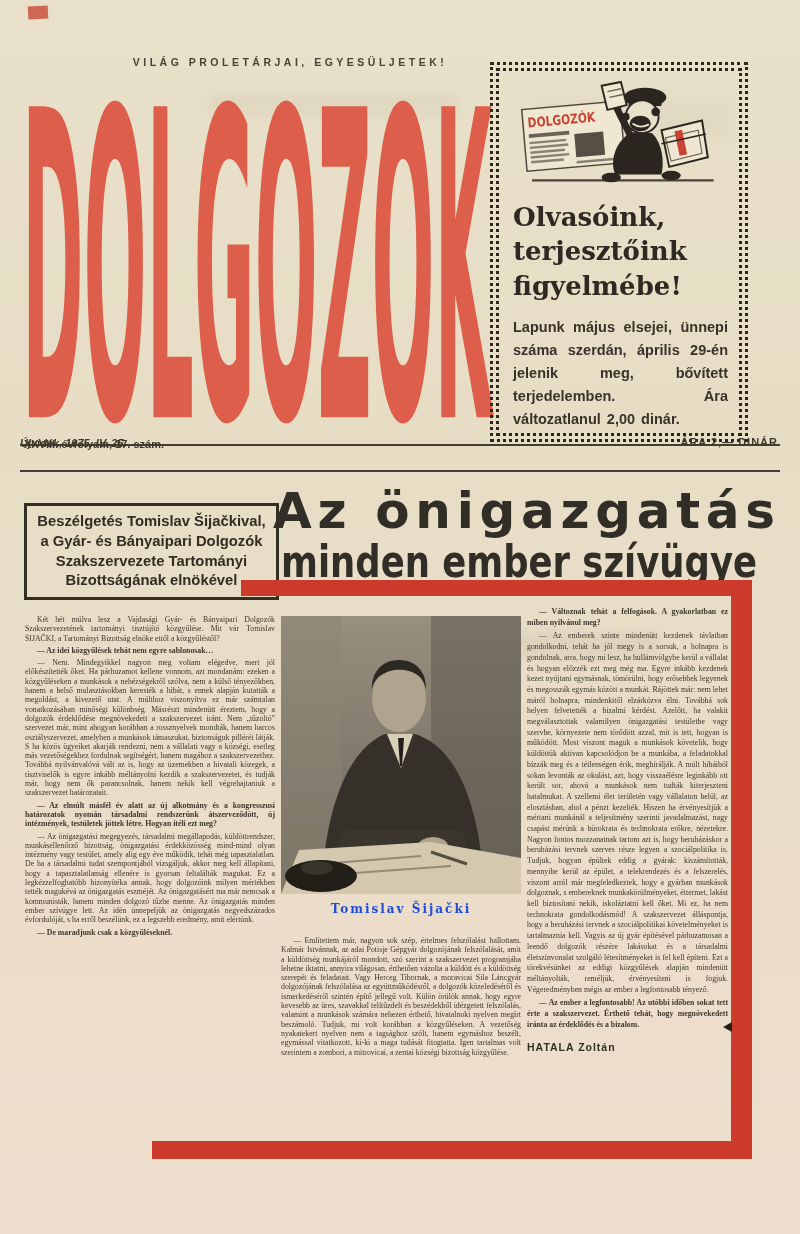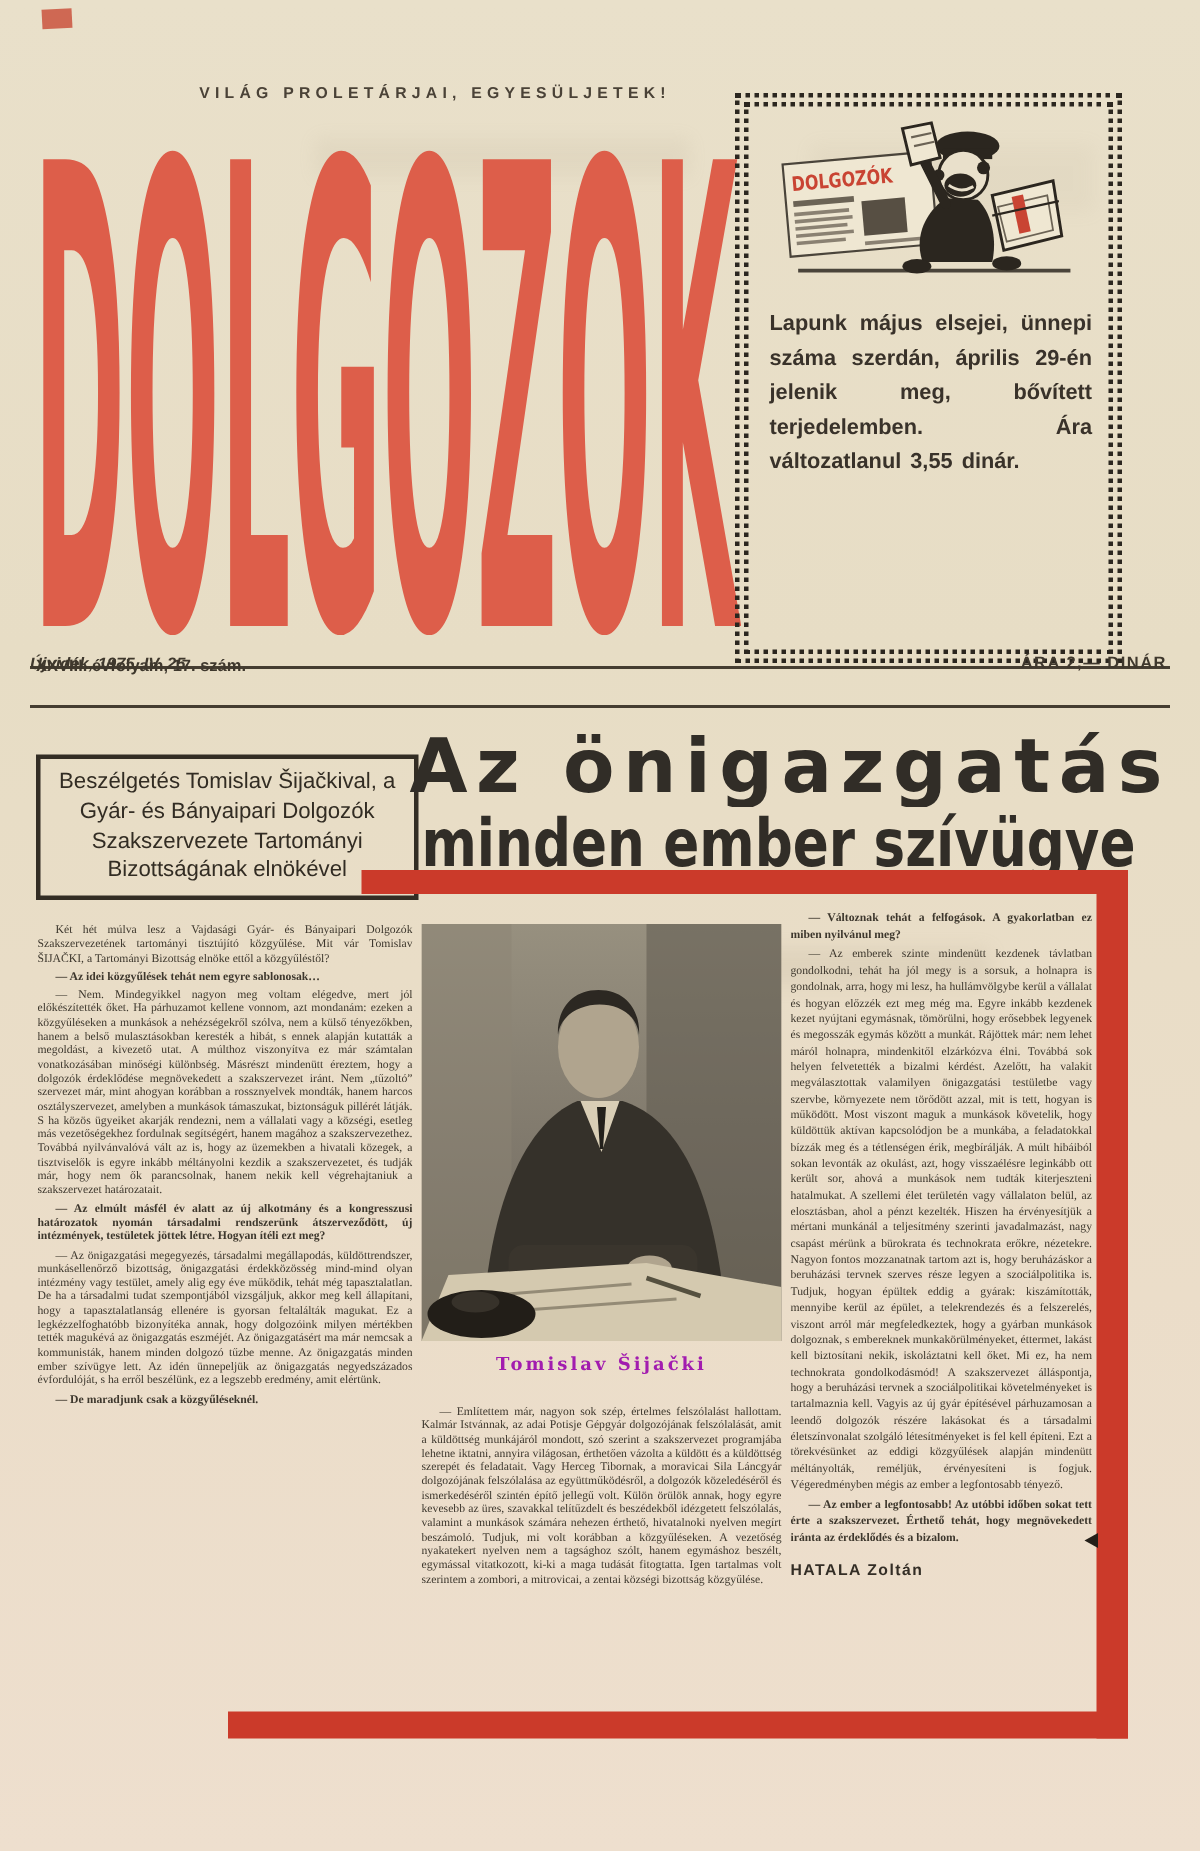--- a/index.html
+++ b/index.html
@@ -29,21 +29,21 @@
   .rule{left:20px;width:760px;background:#453d31;}
   .rule-a{top:444px;height:2px;}
   .rule-b{top:470px;height:1.5px;}
   .dateline{left:20px;top:436px;width:760px;height:18px;font-weight:bold;font-size:11px;color:#3f382d;}
   .dateline .issue{position:absolute;left:4px;top:2px;}
   .dateline .place{position:absolute;left:0;right:0;top:1px;font-style:italic;}
   .dateline .price{position:absolute;right:2px;top:0;letter-spacing:1px;}
   
   .kicker-box{left:24px;top:503px;width:255px;height:97px;box-sizing:border-box;border:3px solid #332d24;
     display:flex;align-items:center;justify-content:center;padding:5px 7px;text-align:center;
-    font-weight:normal;font-size:14.8px;line-height:1.35;color:#322c23;}
+    font-weight:bold;font-size:14.8px;line-height:1.35;color:#322c23;}
   
   .headline1{left:270px;top:481px;width:510px;height:57px;}
   .headline2{left:279px;top:537px;width:482px;height:47px;}
   
   .bar{background:#cb3a2a;}
   .bar-top{left:241px;top:580px;width:511px;height:16px;}
   .bar-right{left:731px;top:580px;width:21px;height:579px;}
   .bar-bottom{left:152px;top:1141px;width:600px;height:18px;}
   .bar-arrow{left:723px;top:1022px;width:0;height:0;border-top:5px solid transparent;
     border-bottom:5px solid transparent;border-right:9px solid #241f19;}
@@ -51,21 +51,21 @@
   .bodytext{font-family:"Liberation Serif",serif;font-size:7.8px;line-height:9.3px;
     text-align:justify;color:#3d372d;}
   .bodytext p{margin:0 0 3px 0;text-indent:12px;}
   .bodytext p.q{font-weight:bold;}
   .col1{left:25px;top:615px;width:250px;height:505px;overflow:hidden;}
   .col2{left:281px;top:616px;width:240px;}
   .col3{left:527px;top:607px;width:201px;height:520px;overflow:hidden;}
   .col3.bodytext{line-height:10.7px;}
   .photo{display:block;width:240px;height:278px;}
   .caption{margin-top:8px;text-align:center;font-family:"DejaVu Serif",serif;font-weight:bold;
-    font-size:12px;letter-spacing:2px;color:#a21caf;}
+    font-size:12px;letter-spacing:2px;color:#1d4ed8;}
   .col2-text{margin-top:20px;}
   .byline{font-family:"Liberation Sans",sans-serif;font-weight:bold;
     font-size:10.5px;letter-spacing:1px;margin-top:12px;padding-right:6px;color:#332d25;}
 </style>
 </head>
 <body>
 
 <div class="abs corner-mark"></div>
 <div class="abs ghost" style="left:210px;top:92px;width:250px;height:26px;opacity:.10;"></div>
 <div class="abs ghost" style="left:540px;top:96px;width:190px;height:46px;opacity:.07;"></div>
@@ -112,21 +112,22 @@
       <line x1="96" y1="18" x2="110" y2="15" stroke="#6b6355" stroke-width="1.5"></line>
     </g>
 
     <g>
       <polygon points="150,52 192,42 198,80 158,90" fill="#efe7d2" stroke="#2b261f" stroke-width="2"></polygon>
       <polygon points="154,60 188,52 192,76 160,84" fill="none" stroke="#6b6355" stroke-width="1.2"></polygon>
       <rect x="166" y="52" width="8" height="26" fill="#c94433" transform="rotate(-12 170 65)"></rect>
       <line x1="150" y1="66" x2="196" y2="56" stroke="#2b261f" stroke-width="1.5"></line>
     </g>
   </svg>
-  <div class="promo-text">Lapunk május elsejei, ünnepi száma szerdán, április 29-én jelenik meg, bővített terjedelemben. Ára változatlanul 3,55 dinár.</div>
+  <div class="promo-heading">Olvasóink, terjesztőink figyelmébe!</div>
+  <div class="promo-text">Lapunk május elsejei, ünnepi száma szerdán, április 29-én jelenik meg, bővített terjedelemben. Ára változatlanul 2,00 dinár.</div>
 </div>
 
 <div class="abs rule rule-a"></div>
 <div class="abs dateline">
   <span class="issue">XXVIII. évfolyam, 17. szám.</span>
   <span class="place">Újvidék, 1975. IV. 25.</span>
   <span class="price">ÁRA 2,— DINÁR</span>
 </div>
 <div class="abs rule rule-b"></div>
 

